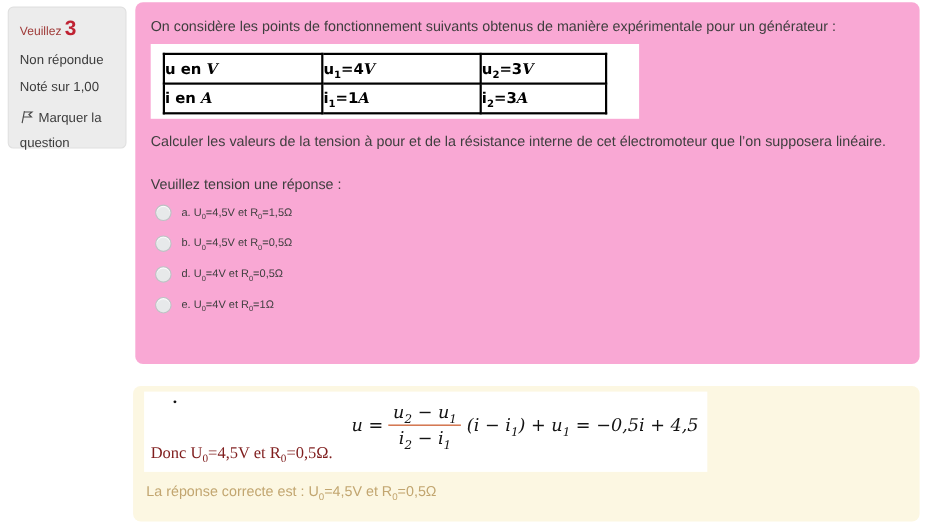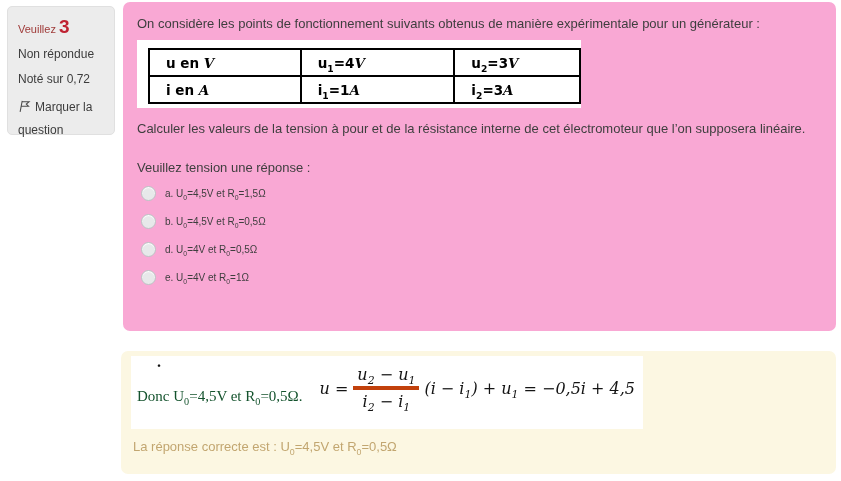--- a/index.html
+++ b/index.html
@@ -17,21 +17,21 @@
   .q-flag{margin-top:10px;font-size:12px;color:#3c3c3c;line-height:23px;cursor:pointer;}
   .q-flag svg{vertical-align:-2px;margin-right:4px;}
 
   
   .question-box{position:absolute;left:123px;top:2px;width:713px;height:329px;box-sizing:border-box;
                 background:#f9a8d4;border-radius:7px;padding:13px 20px 0 14px;}
   .intro{margin:0;font-size:13px;line-height:18px;}
   .table-wrap{margin-top:7px;width:444px;height:68px;background:#ffffff;box-sizing:border-box;
               padding:8px 0 0 11px;}
   .data-table{border-collapse:collapse;}
-  .data-table td{border:2px solid #000;height:25px;padding:0 0 0 16px;
+  .data-table td{border:2px solid #000;height:25px;padding:0 0 0 0;
                  font-family:"DejaVu Sans",sans-serif;font-weight:bold;font-size:13.5px;color:#000;}
   .data-table td.c1{width:142px;}
   .data-table td.c2{width:142px;}
   .data-table td.c3{width:112px;}
   .data-table i{font-family:"DejaVu Serif",serif;font-style:italic;}
   .task{margin:12px 0 0 0;font-size:13px;line-height:18px;}
   .prompt{margin:21px 0 0 0;font-size:13px;line-height:18px;}
   .options{margin-top:9px;}
   .option{display:flex;align-items:center;margin:0 0 13px 4px;height:15px;cursor:pointer;}
   .radio{width:13px;height:13px;border-radius:50%;background:#e7e9ea;border:1px solid #bdc2c4;
@@ -41,37 +41,37 @@
 
   
   .feedback-box{position:absolute;left:121px;top:351px;width:715px;height:123px;box-sizing:border-box;
                 background:#fcf7e2;border-radius:7px;}
   .formula-card{position:absolute;left:10px;top:5px;width:512px;height:73px;background:#ffffff;}
   .dot{position:absolute;left:26px;top:-3px;font-family:"Liberation Serif",serif;
        font-weight:bold;font-size:16px;color:#111;}
   .formula{position:absolute;top:9px;right:8px;display:flex;align-items:center;gap:5px;
            font-family:"DejaVu Serif",serif;font-style:italic;font-size:16px;color:#141414;white-space:nowrap;}
   .frac{display:inline-flex;flex-direction:column;align-items:center;}
-  .frac .num{padding:0 4px 2px;border-bottom:4px solid #c2410c;}
+  .frac .num{padding:0 4px 2px;border-bottom:1px solid #c2410c;}
   .frac .den{padding:2px 4px 0;}
-  .conclusion{position:absolute;left:6px;top:32px;font-family:"Liberation Serif",serif;
-              font-size:15px;color:#14532d;white-space:nowrap;}
+  .conclusion{position:absolute;left:6px;top:48px;font-family:"Liberation Serif",serif;
+              font-size:15px;color:#7f1d1d;white-space:nowrap;}
   .correct-line{position:absolute;left:12px;top:88px;font-size:13px;color:#c2a670;}
 </style>
 </head>
 <body>
 
 <div class="page">
 
   <aside class="info-panel">
     <div class="q-head">
       <span class="q-label">Veuillez</span><span class="q-num">3</span>
     </div>
     <div class="q-status">Non répondue</div>
-    <div class="q-grade">Noté sur 0,72</div>
+    <div class="q-grade">Noté sur 1,00</div>
     <div class="q-flag">
       <svg width="13" height="13" viewBox="0 0 16 16">
         <path d="M2.6 14.6 L5.2 1.2 M4.4 2.2 L13.6 2.2 L10.2 5 L13 7.8 L3.4 7.8" fill="none" stroke="#4a4a4a" stroke-width="1.3"></path>
       </svg><span>Marquer la question</span>
     </div>
   </aside>
 
   <section class="question-box">
     <p class="intro">On considère les points de fonctionnement suivants obtenus de manière expérimentale pour un générateur :</p>
 

